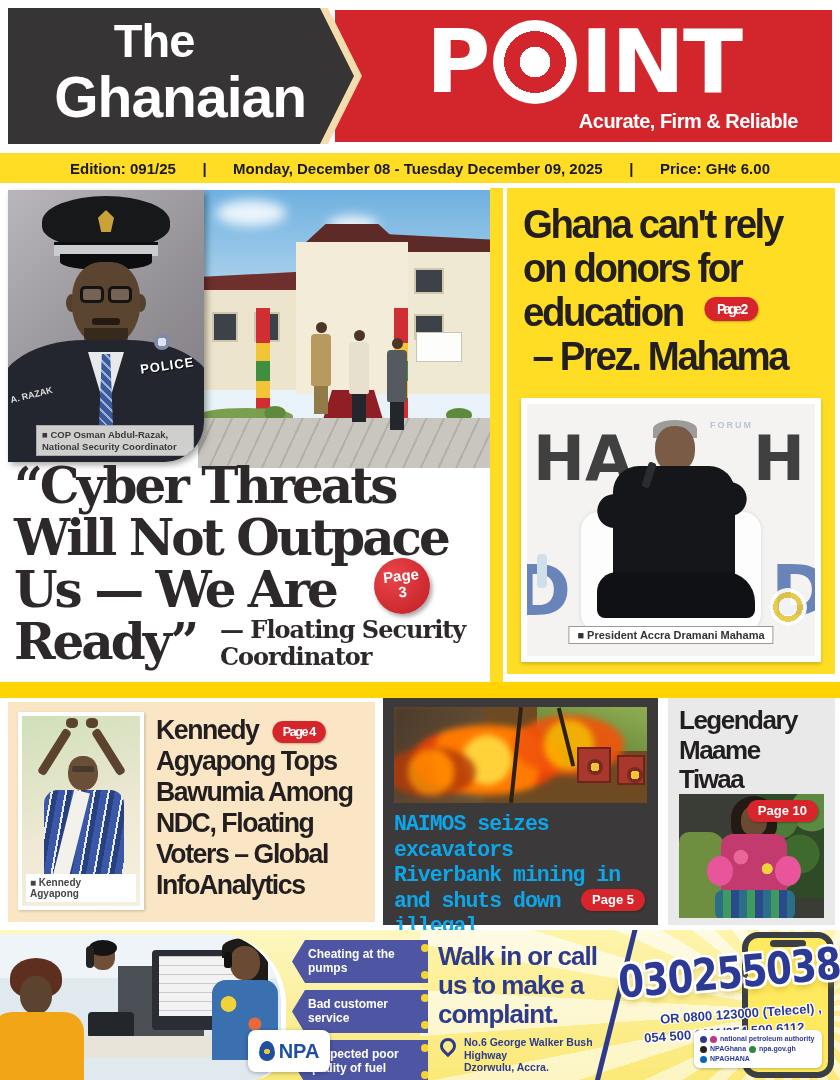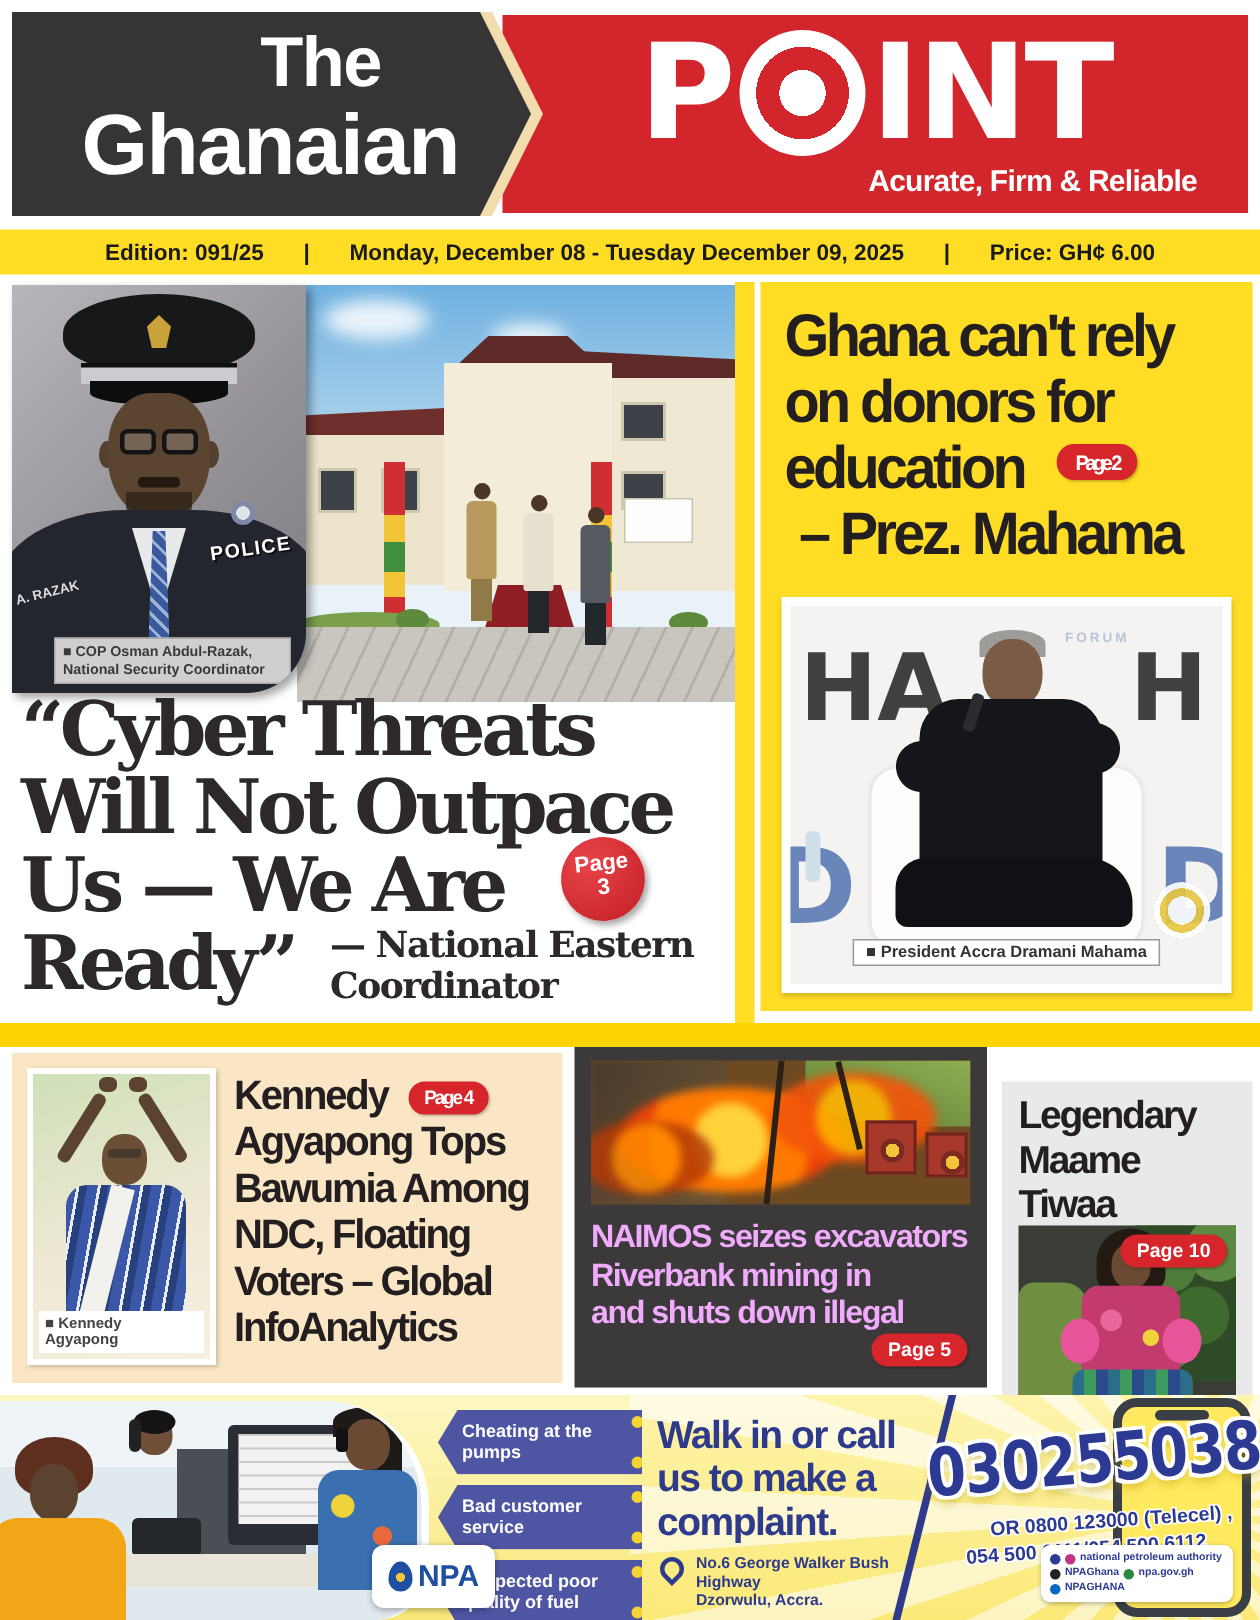--- a/index.html
+++ b/index.html
@@ -11,21 +11,21 @@
   .mast-red { position:absolute; left:327px; top:2px; width:497px; height:132px; background:#d2262c; }
   .brand-row { position:absolute; left:0; top:6px; width:100%; display:flex; justify-content:center; align-items:center; gap:2px; }
   .brand-seg { font-family:"DejaVu Sans", sans-serif; font-weight:bold; font-size:88px; line-height:92px; color:#fff; letter-spacing:-2px; }
   .bullseye { width:84px; height:84px; border-radius:50%; background:radial-gradient(circle, #fff 0 26%, #d2262c 26% 52%, #fff 52% 100%); margin:0 2px; }
   .tagline { position:absolute; right:34px; bottom:9px; color:#fff; font-weight:bold; font-size:20px; letter-spacing:-0.5px; }
   .mast-cream { position:absolute; left:0; top:0; width:354px; height:136px; background:#f3ddae;
     clip-path:polygon(0 0, calc(100% - 34px) 0, 100% 50%, calc(100% - 34px) 100%, 0 100%); }
   .mast-black { position:absolute; left:0; top:0; width:346px; height:136px; background:#373435;
     clip-path:polygon(0 0, calc(100% - 34px) 0, 100% 50%, calc(100% - 34px) 100%, 0 100%); }
   .mast-title { position:absolute; right:48px; top:8px; text-align:right; color:#fff; font-weight:bold; letter-spacing:-1px; }
-  .mast-title .l1 { font-size:47px; line-height:50px; padding-right:52px; }
+  .mast-title .l1 { font-size:47px; line-height:50px; padding-right:52px;text-align:center; }
   .mast-title .l2 { font-size:57px; line-height:62px; }
 
   
   .edition-bar { position:absolute; left:0; top:153px; width:840px; height:30px; background:#ffdd25;
     display:flex; align-items:center; justify-content:space-between; padding:0 70px; font-size:15px; font-weight:bold; color:#1a1a1a; }
 
   
   .lead-card { position:absolute; left:8px; top:188px; width:482px; height:494px; background:#fff; }
   .v-stripe { position:absolute; left:490px; top:188px; width:13px; height:494px; background:#ffdd25; }
   .h-bar { position:absolute; left:0; top:682px; width:840px; height:16px; background:#ffd400; }
@@ -128,25 +128,25 @@
     font-size:27.5px; line-height:31px; letter-spacing:-1.5px; transform:scaleX(.97); transform-origin:left top; }
 
   .naimos-card { position:absolute; left:383px; top:698px; width:275px; height:227px; background:#3b393a; }
   .fire { position:absolute; left:11px; top:9px; width:253px; height:96px; overflow:hidden; background:#6e4a22; }
   .fire-smoke { position:absolute; left:0; top:0; width:90px; height:96px; background:linear-gradient(120deg,#4a3a2c,#6e5636); filter:blur(2px); }
   .fire-grass { position:absolute; right:0; top:0; width:110px; height:44px; background:linear-gradient(200deg,#8fae52,#5f7d35); border-radius:0 0 0 60%; }
   .flame { position:absolute; border-radius:50%; filter:blur(3px); }
   .branch { position:absolute; width:4px; background:#2d2016; }
   .machine { position:absolute; right:36px; top:40px; width:34px; height:36px; background:#a8372c; border:2px solid #6e241c; }
   .machine::after { content:""; position:absolute; left:8px; top:10px; width:16px; height:16px; border-radius:50%; background:radial-gradient(circle,#f2c438 0 40%,#7a2a20 40% 100%); }
-  .naimos-headline { position:absolute; left:11px; top:114px; width:253px; color:#f0abfc; font-weight:bold;
-    font-size:21.5px; line-height:25.5px; letter-spacing:-1px; }
+  .naimos-headline { position:absolute; left:11px; top:114px; width:253px; color:#0ea5e9; font-weight:bold;
+    font-size:21.5px; line-height:25.5px; letter-spacing:-1px;font-family:Liberation Mono, monospace; }
   .naimos-badge { position:absolute; right:13px; bottom:14px; }
 
-  .tiwaa-card { position:absolute; left:668px; top:698px; width:167px; height:227px; background:#e9e9e9;margin-top:23px; }
+  .tiwaa-card { position:absolute; left:668px; top:698px; width:167px; height:227px; background:#e9e9e9; }
   .tiwaa-headline { position:absolute; left:11px; top:8px; width:150px; font-weight:bold; color:#231f20;
     font-size:26px; line-height:29.5px; letter-spacing:-1.5px; }
   .tiwaa-photo { position:absolute; left:11px; top:96px; width:145px; height:124px; overflow:hidden; background:#3a3d35; }
   .tw-plant { position:absolute; right:-12px; top:-6px; width:80px; height:110px;
     background:radial-gradient(circle at 30% 30%,#4e7a3a 0 18%,transparent 19%),radial-gradient(circle at 70% 20%,#5d8a42 0 20%,transparent 21%),
     radial-gradient(circle at 55% 60%,#3f6a2e 0 24%,transparent 25%),radial-gradient(circle at 25% 75%,#55813c 0 20%,transparent 21%),#2f4a26; border-radius:10px; }
   .tw-chair { position:absolute; left:0px; top:38px; width:46px; height:86px; background:#6d8f3f; border-radius:10px 16px 0 0; }
   .tw-head { position:absolute; left:62px; top:12px; width:26px; height:30px; background:#6b4a33; border-radius:46%; }
   .tw-hair { position:absolute; left:52px; top:2px; width:46px; height:44px; background:#241a14; border-radius:50% 50% 30% 30%; z-index:-0; }
   .tw-dress { position:absolute; left:42px; top:40px; width:66px; height:58px; border-radius:12px 12px 0 0;
@@ -319,21 +319,21 @@
       </div>
     </div>
 
     <div class="lead-headline">
       <div>“Cyber Threats</div>
       <div>Will Not Outpace</div>
       <div>Us — We Are</div>
       <div>Ready”</div>
     </div>
     <div class="lead-attr">
-      <div>— National Eastern</div>
+      <div>— Floating Security</div>
       <div>Coordinator</div>
     </div>
     <div class="page-sticker">
       <div class="ps1">Page</div>
       <div class="ps2">3</div>
     </div>
   </div>
 
   <div class="v-stripe"></div>
 

